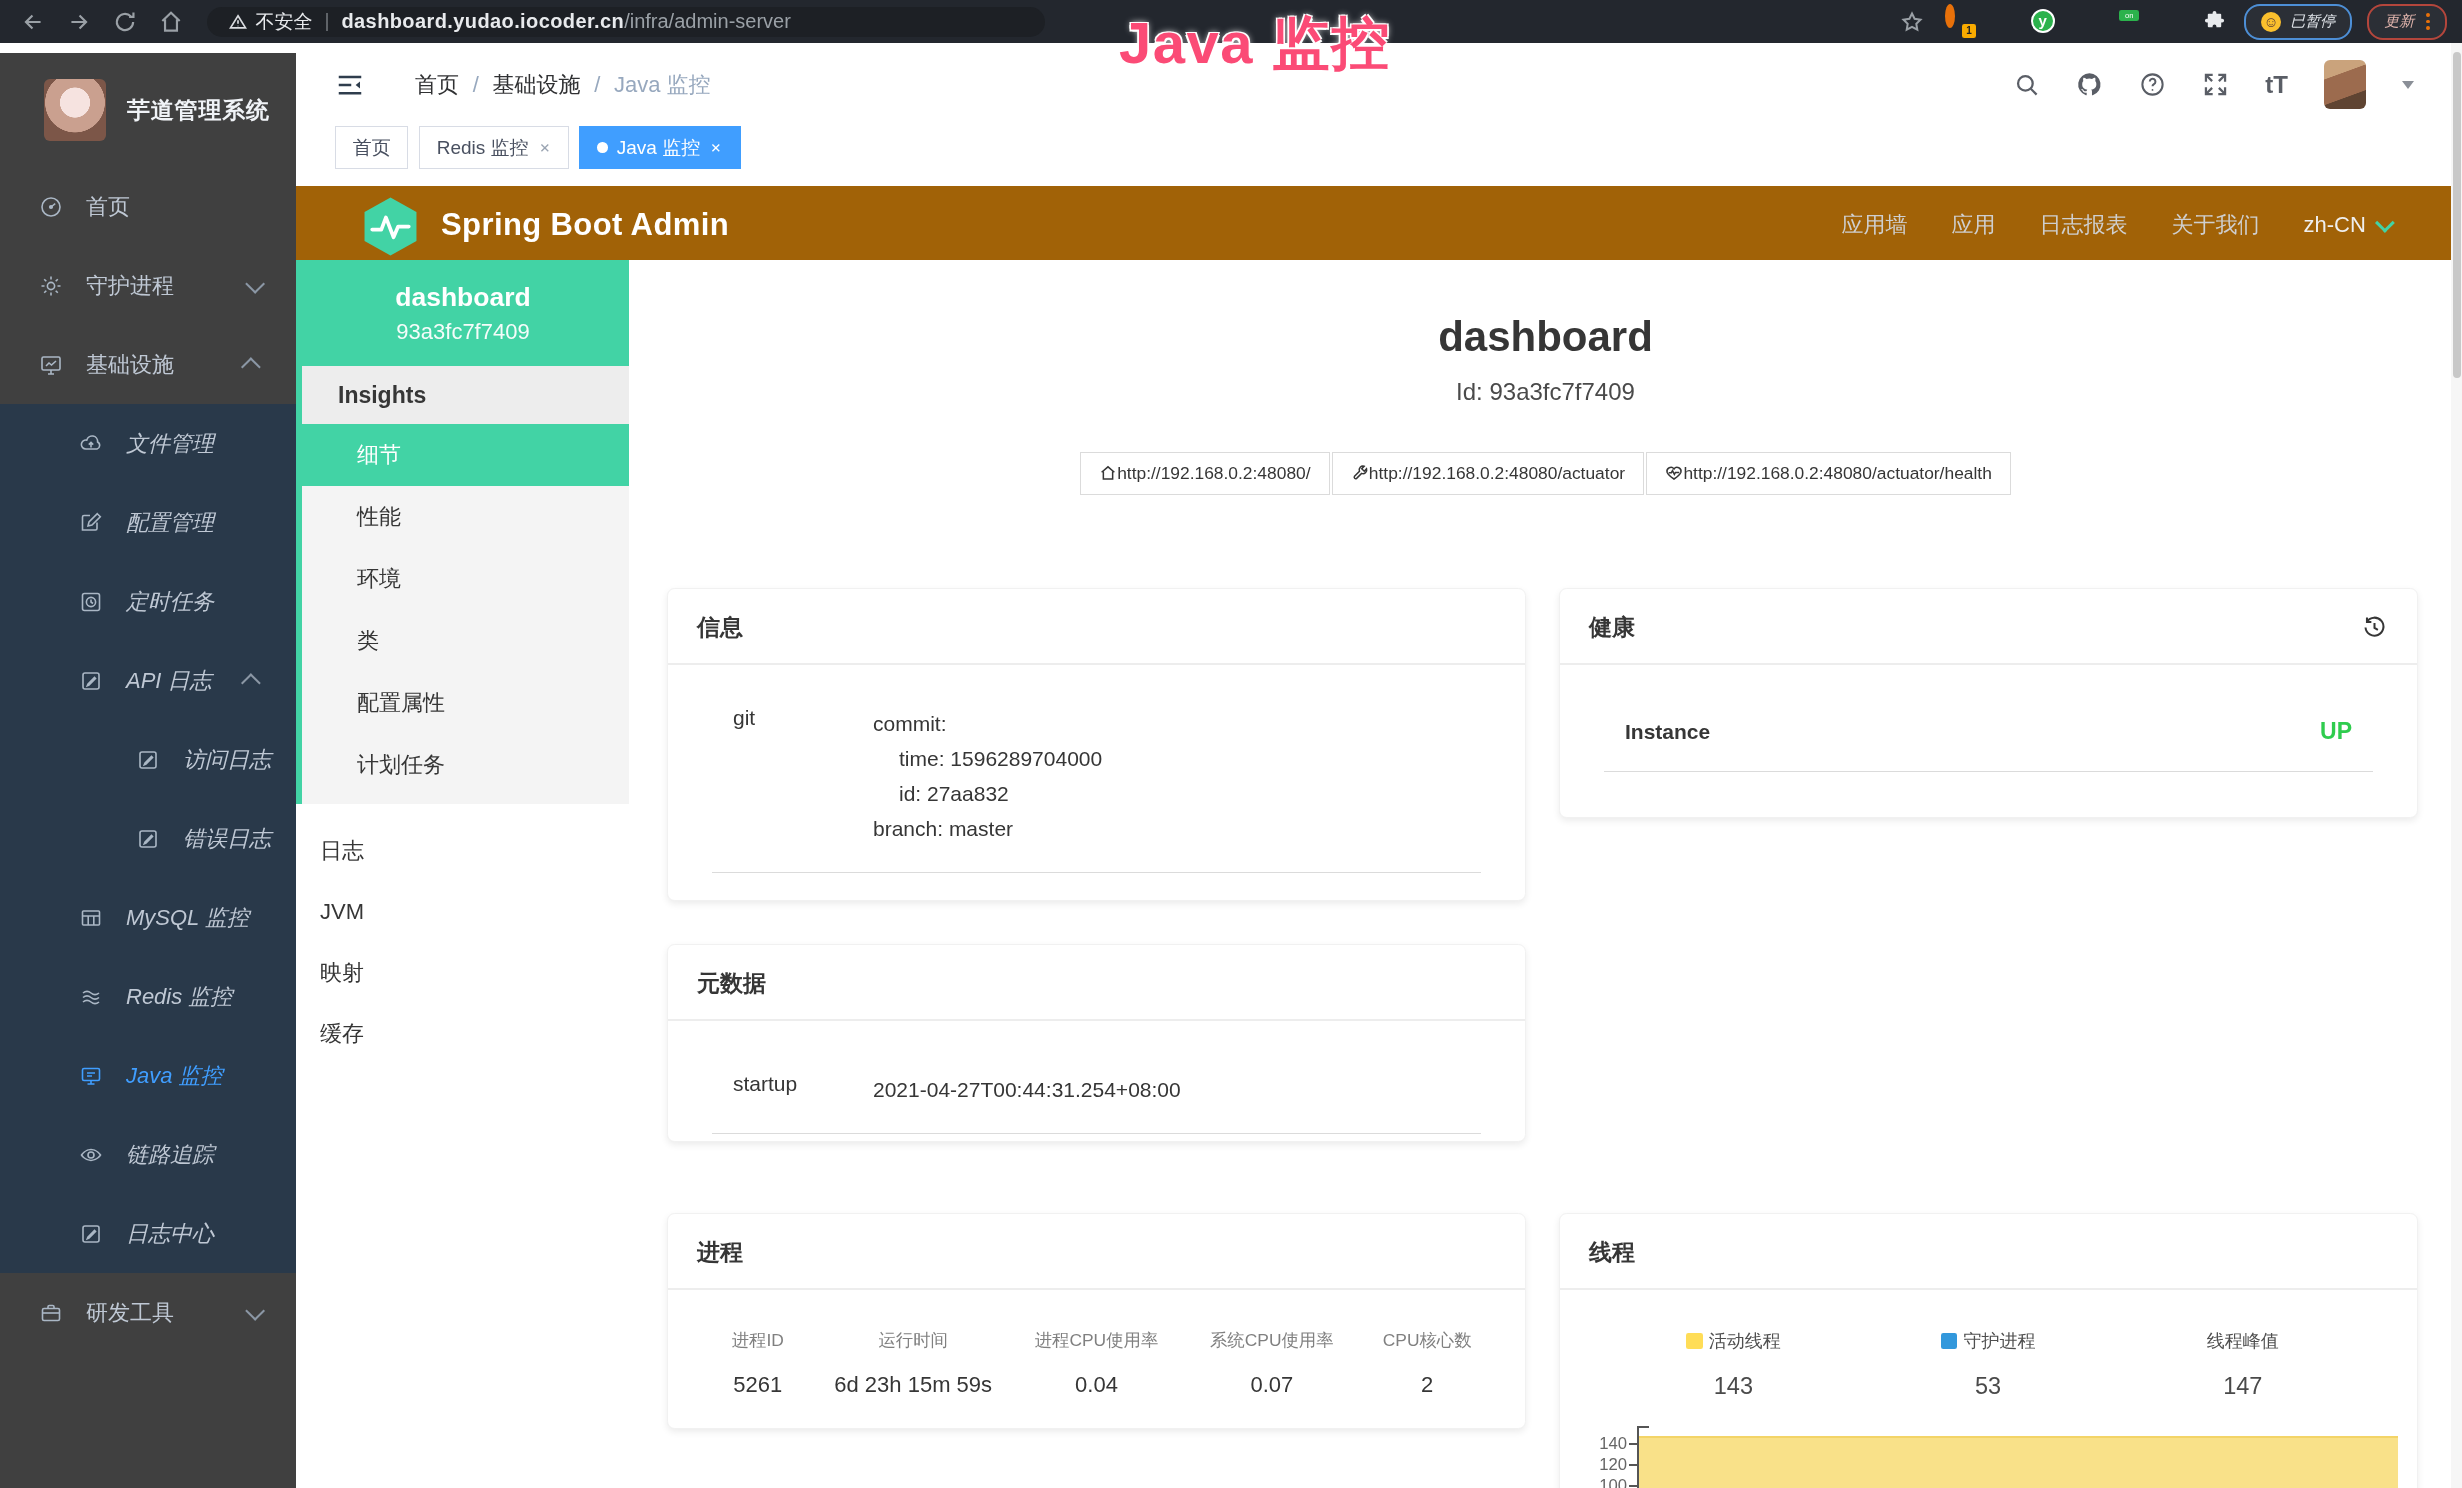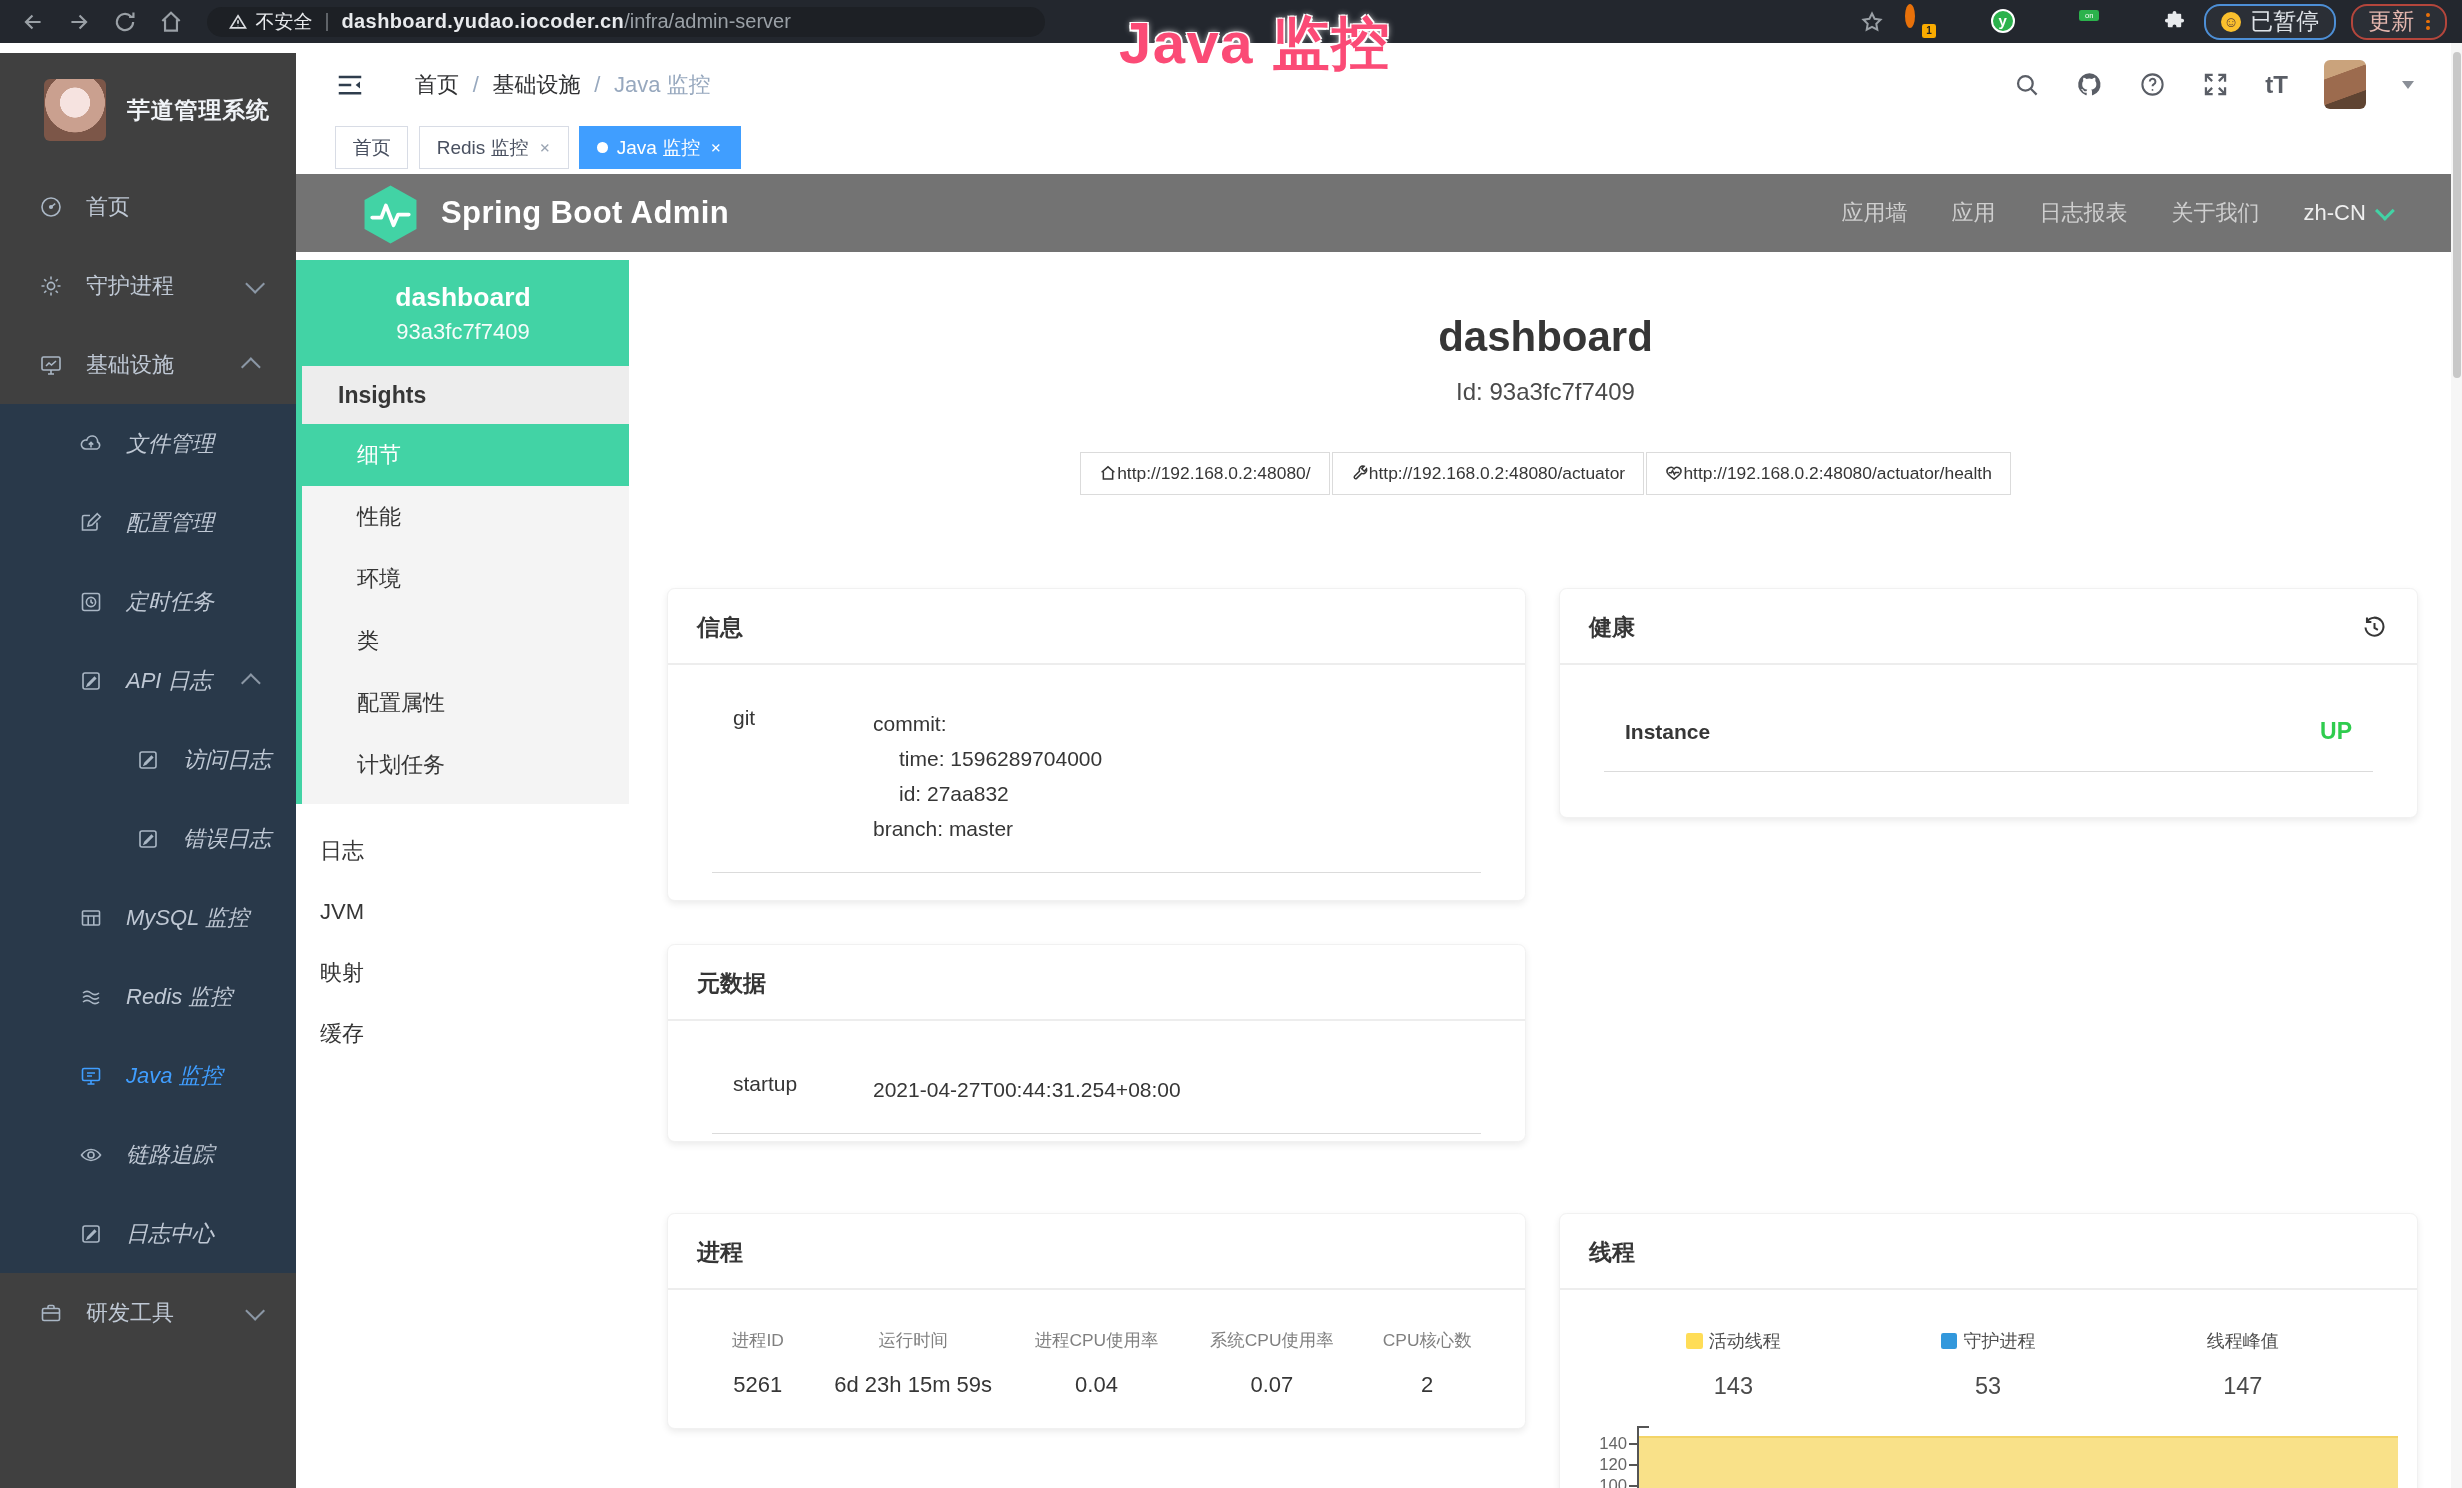--- a/index.html
+++ b/index.html
@@ -39,21 +39,21 @@
   .ext-on{margin:1.5px auto 0;width:20px;height:10.6px;background:#2bb24c;border-radius:2.3px;color:#fff;
           font-size:7.6px;display:flex;align-items:center;justify-content:center;}
   .ext-leaf{width:20px;height:20px;margin:3px;background:#7cb342;border-radius:50% 0 50% 50%;}
   .ext-puzzle{color:#e8eaed;width:23px;height:23px;margin:1.5px;}
   .pill{height:32px;border-radius:16px;display:flex;align-items:center;padding:0 15px;margin-right:15px;
         background:#2b2f36;flex:none;}
   .pill.paused{border:2.3px solid #4d8fd6;}
   .pill.update{border:2.3px solid #b4463c;}
   .face{width:20px;height:20px;border-radius:50%;background:#fbc02d;color:#5d4037;font-size:15px;
         display:flex;align-items:center;justify-content:center;margin-right:9px;}
-  .pill-label{color:#dfe3e8;font-size:23px;}
+  .pill-label{color:#dfe3e8;font-size:15px;font-style:italic;}
   .pill.update .pill-label{color:#e3b6ae;}
   .kebab{display:flex;flex-direction:column;gap:3px;margin-left:12px;}
   .kebab i{width:3.8px;height:3.8px;border-radius:50%;background:#e8710a;}
 
   
   .app-sidebar{position:absolute;left:0;top:53px;width:296px;height:1445px;background:#404040;}
   .logo-row{height:114px;display:flex;align-items:center;padding-left:44px;gap:21px;}
   .logo-avatar{width:62px;height:62px;border-radius:6px;flex:none;
     background:radial-gradient(circle at 50% 38%,#f6e3e0 0 30%,#caa08f 31% 60%,#7c5648 61%);}
   .logo-title{color:#f0f3f7;font-size:23px;font-weight:bold;letter-spacing:0.8px;}
@@ -89,21 +89,21 @@
               border-top:8.3px solid #8a8f97;}
   .tabs-row{display:flex;align-items:center;gap:10.6px;padding-left:39px;}
   .tab{height:41px;display:flex;align-items:center;gap:9px;padding:0 16.7px;border:1.5px solid #d8dce5;
        background:#fff;color:#495060;font-size:19px;cursor:pointer;}
   .tab .x-ico{width:13.7px;height:13.7px;color:#9aa4b2;}
   .tab.active{background:#409eff;border-color:#409eff;color:#fff;}
   .tab.active .x-ico{color:#fff;}
   .tab-dot{width:10.6px;height:10.6px;border-radius:50%;background:#fff;}
 
   
-  .sba-header{position:absolute;left:296px;top:174px;width:2167px;height:78px;background:#737373;
+  .sba-header{position:absolute;left:296px;top:186px;width:2167px;height:78px;background:#a16207;
               display:flex;align-items:center;}
   .sba-logo{width:55px;height:59px;margin-left:67px;flex:none;}
   .sba-title{color:#fff;font-size:31px;font-weight:bold;margin-left:23px;letter-spacing:0.4px;}
   .sba-nav{margin-left:auto;display:flex;align-items:center;gap:44px;margin-right:73px;}
   .sba-nav-item{color:#cfcfcf;font-size:22px;cursor:pointer;}
   .sba-locale{color:#efefef;font-size:22px;display:flex;align-items:center;gap:10.6px;cursor:pointer;}
   .chev-green{width:10.6px;height:10.6px;border-right:3px solid #42d3a5;border-bottom:3px solid #42d3a5;
               transform:rotate(45deg) translateY(-3px);}
 
   

